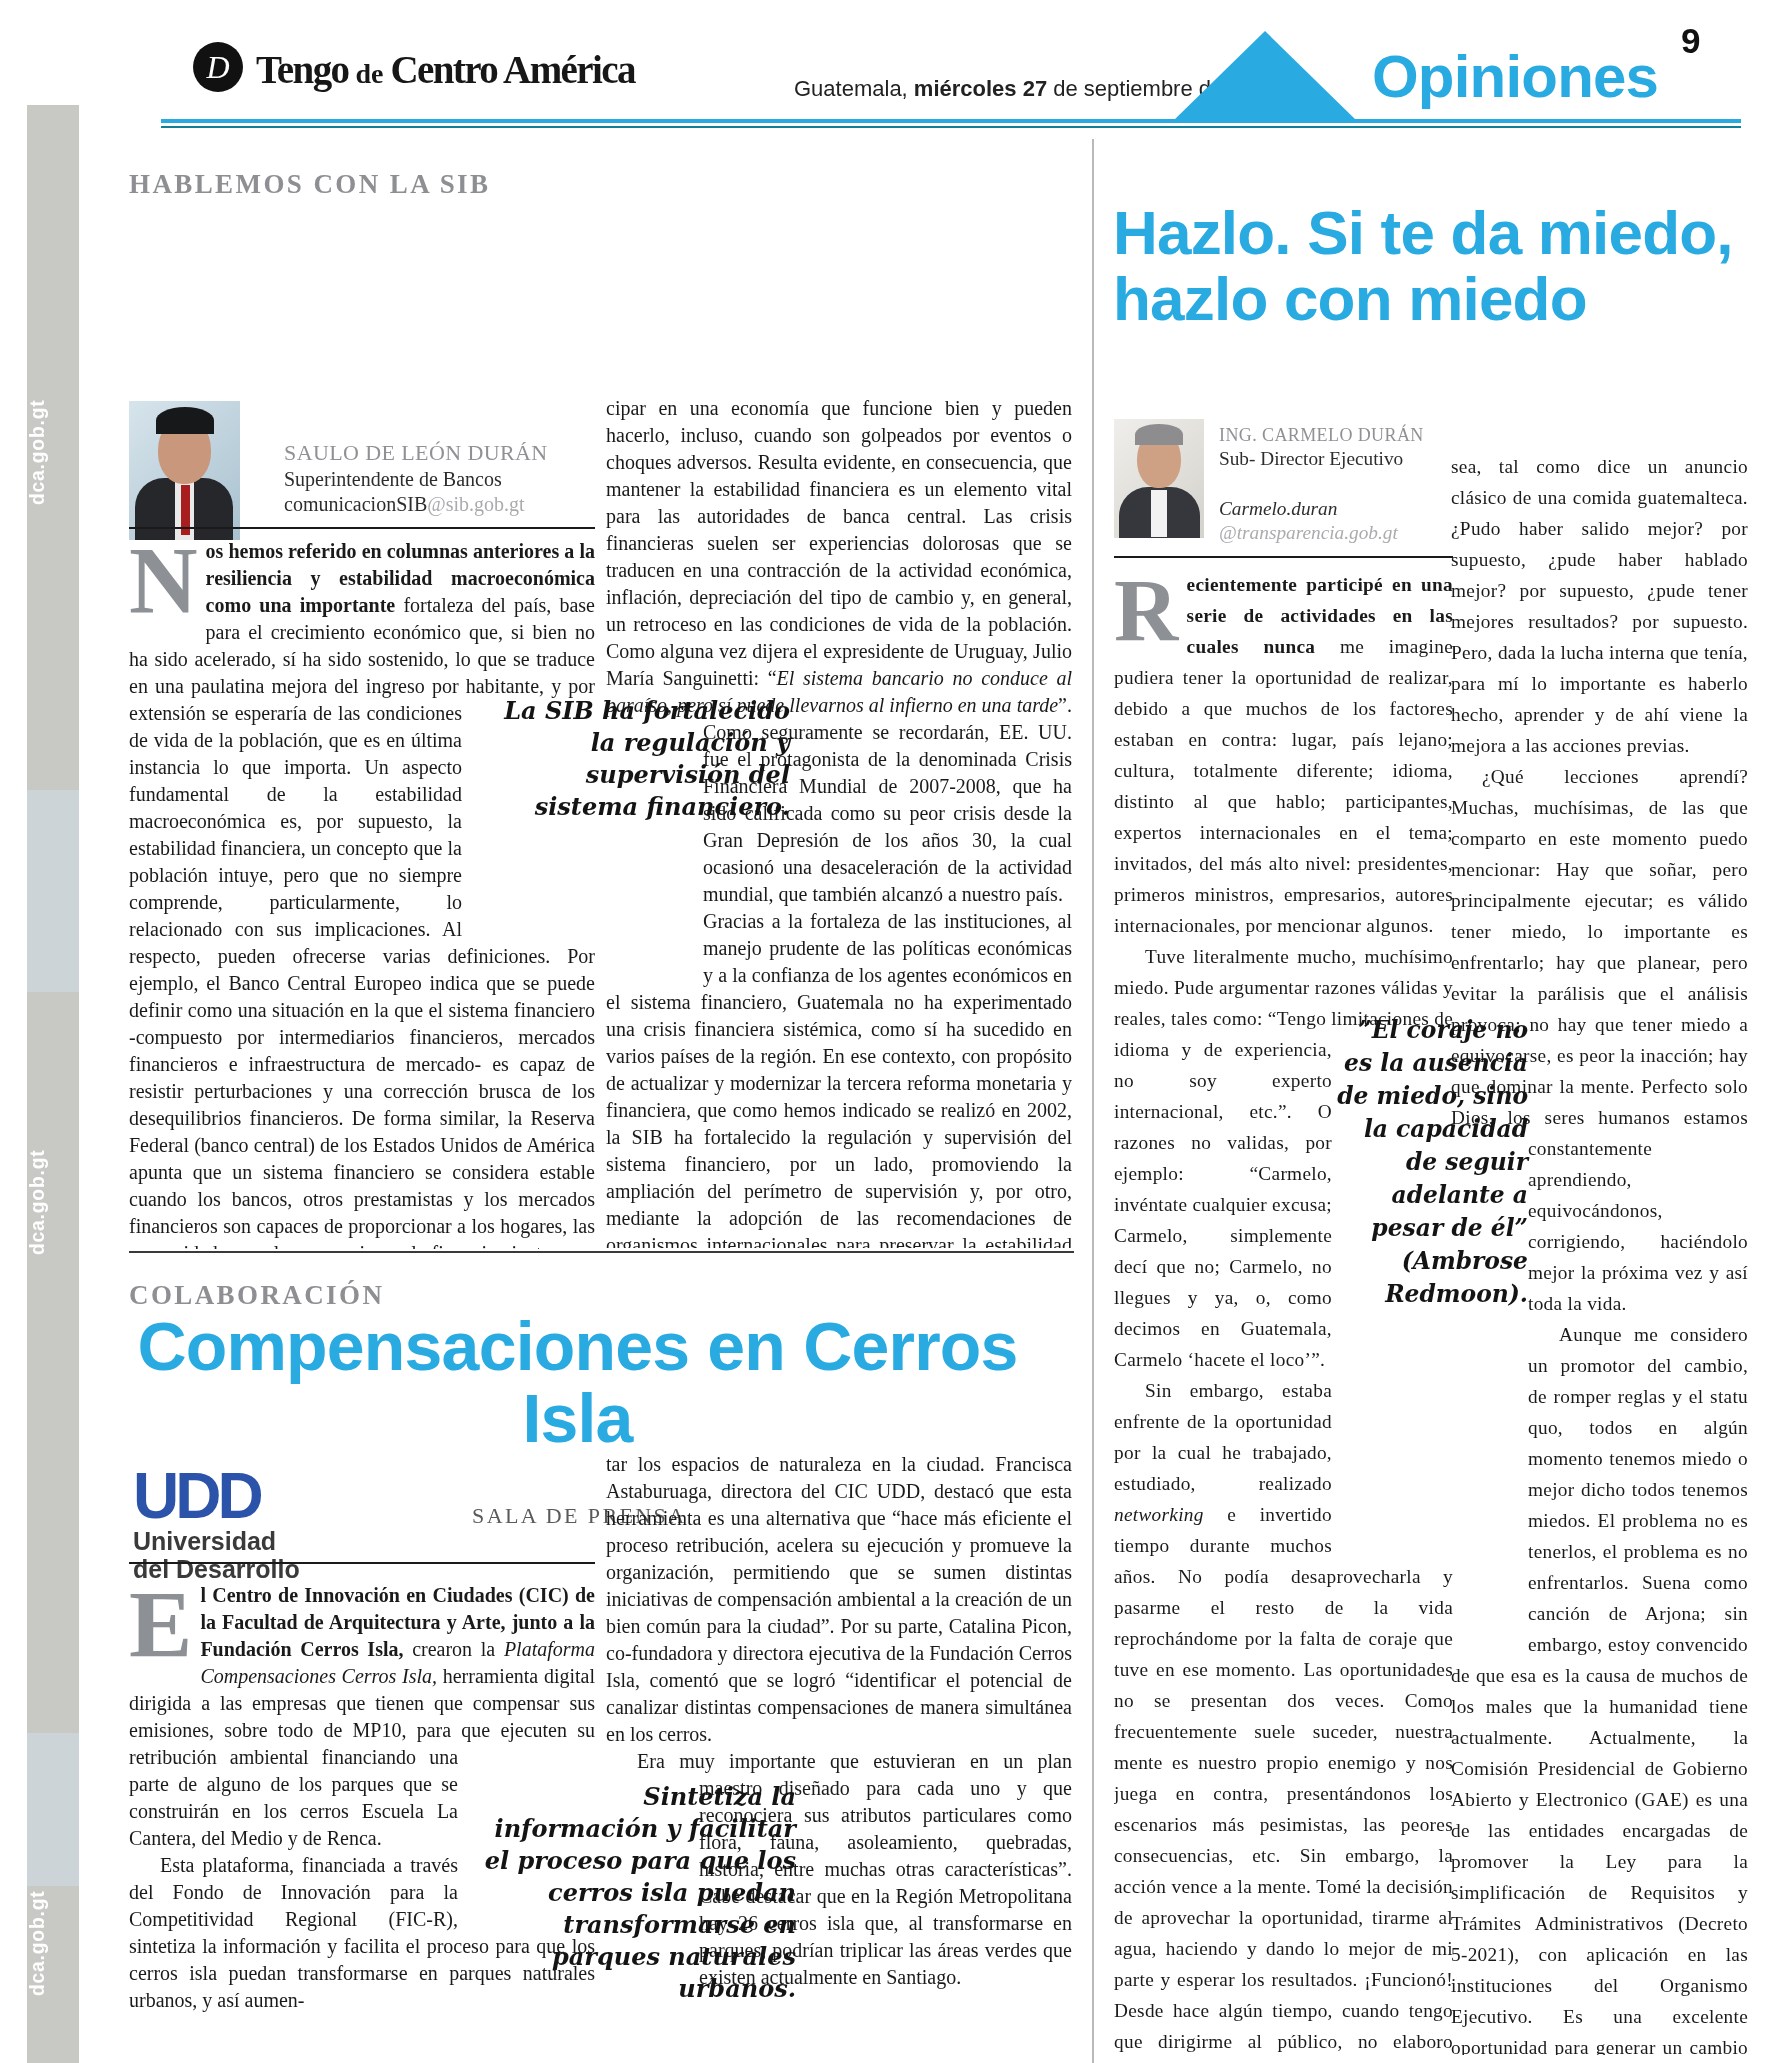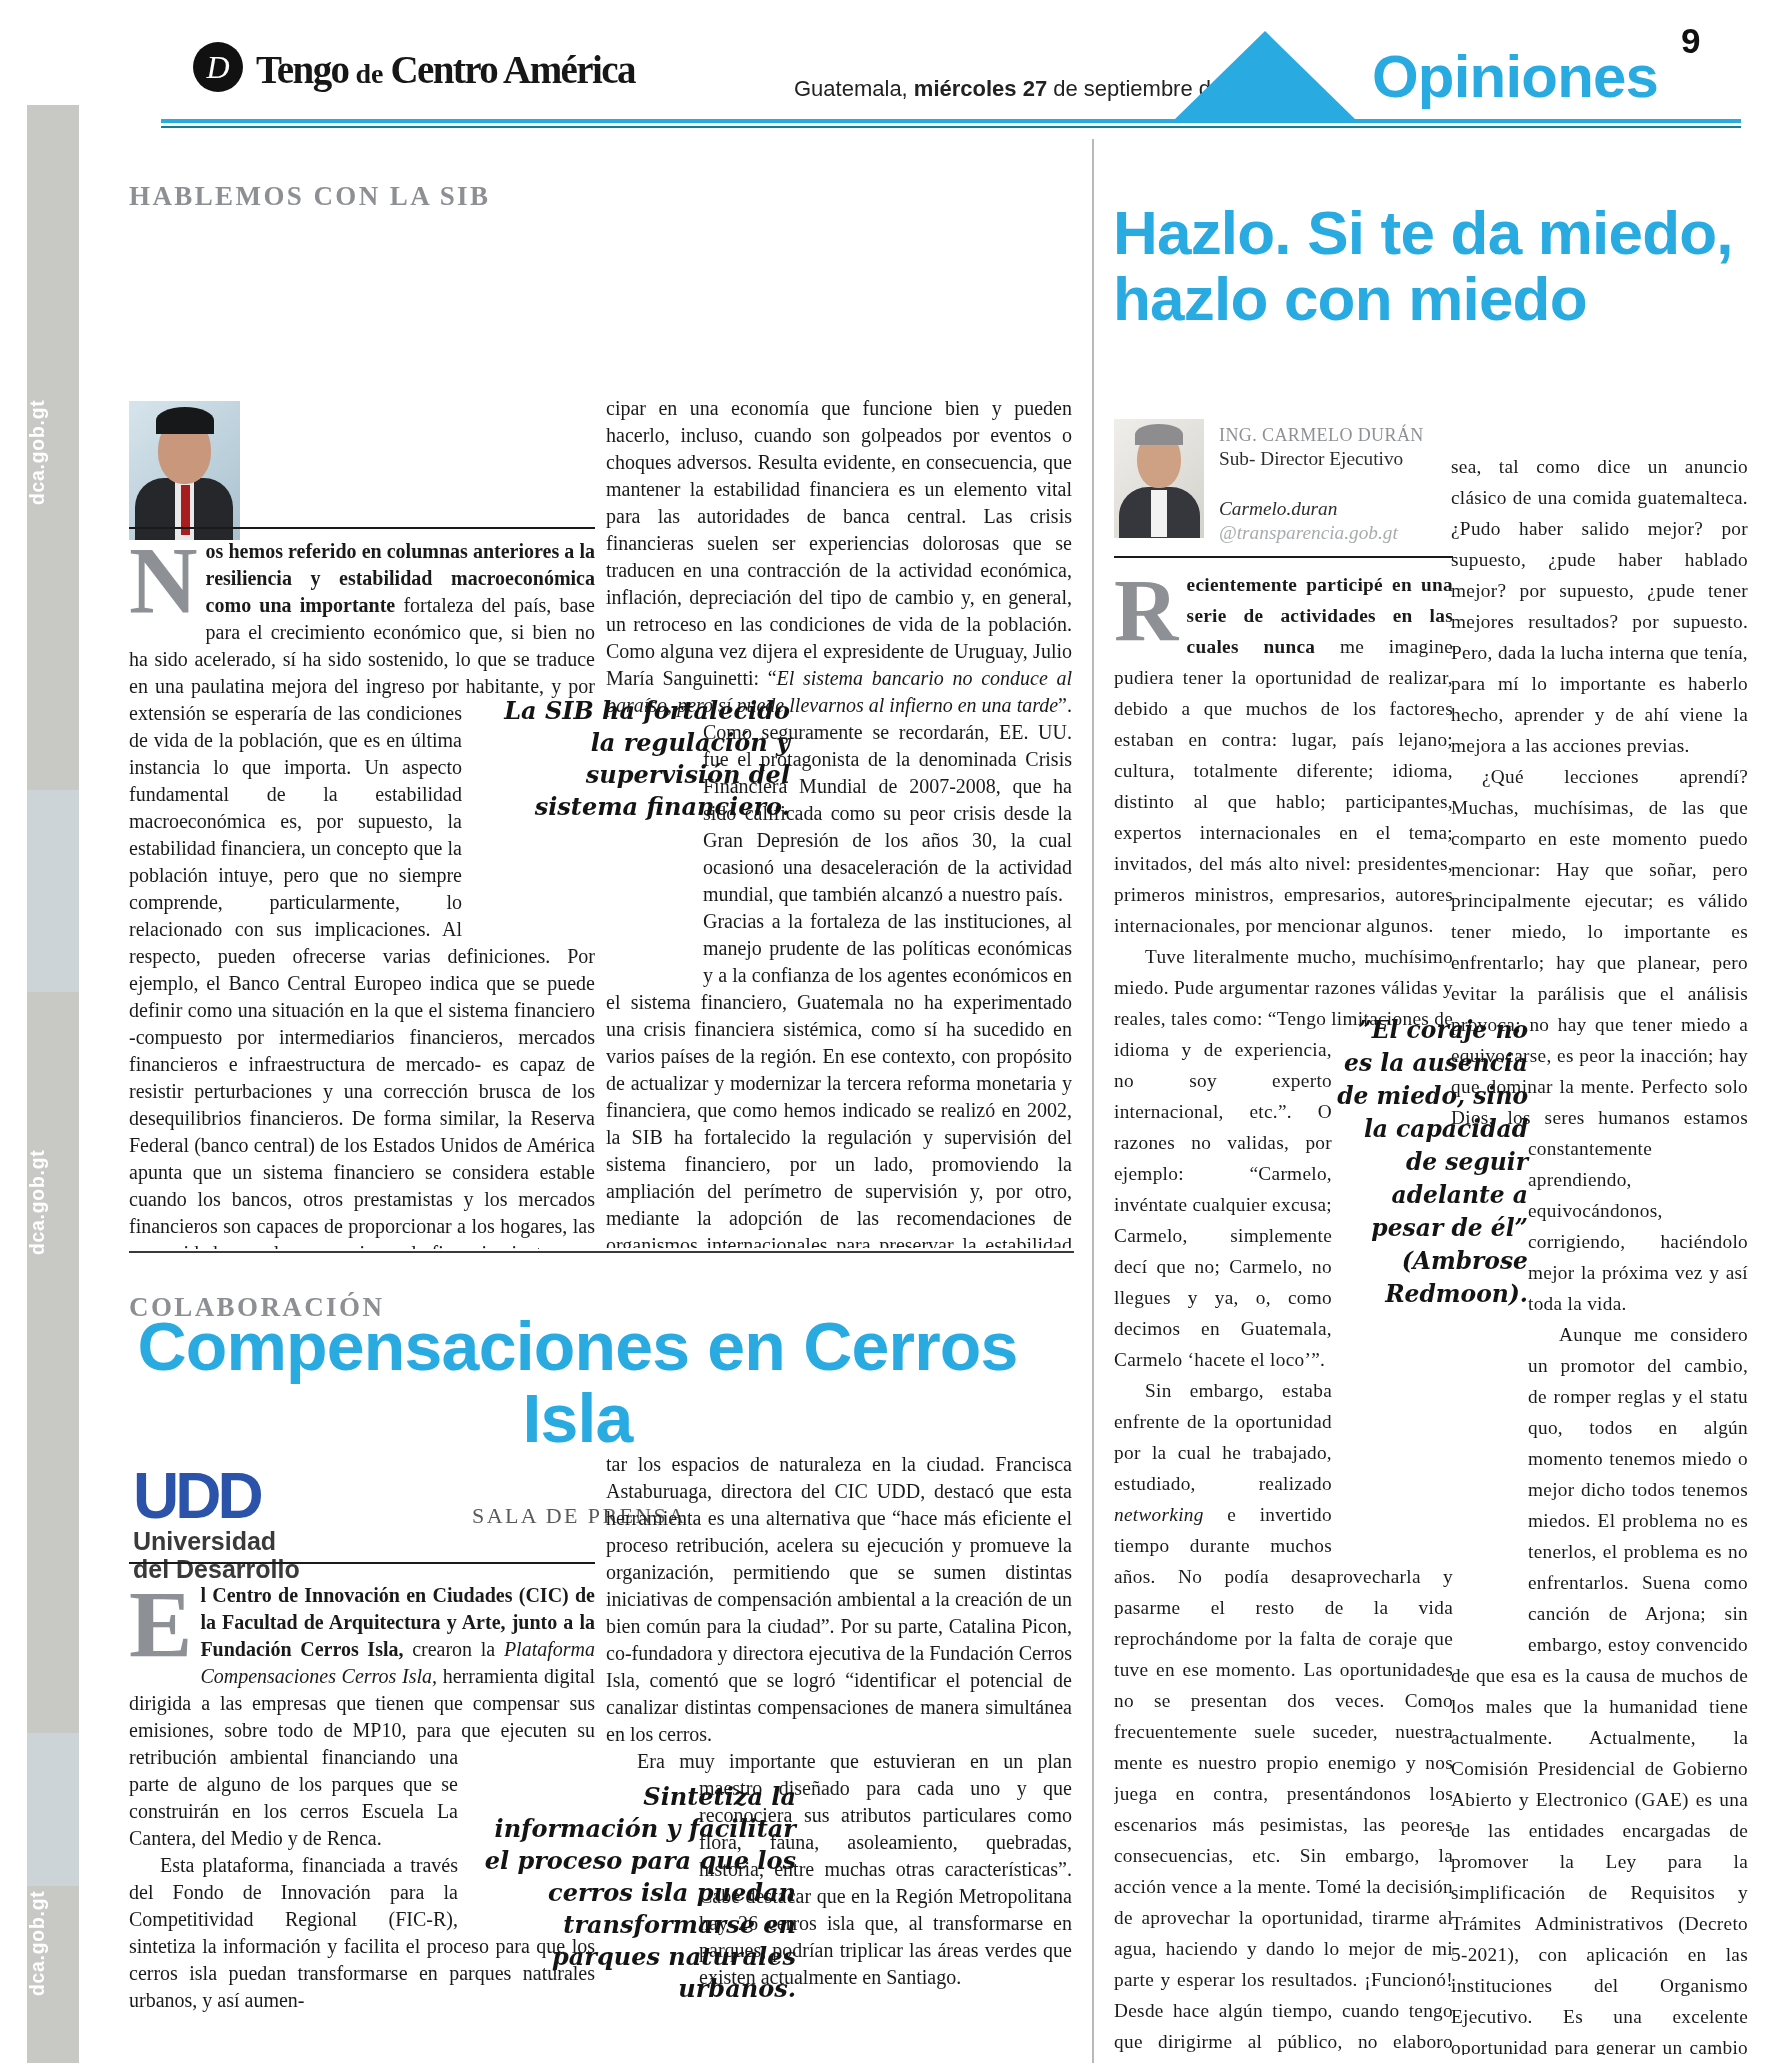--- a/index.html
+++ b/index.html
@@ -25,21 +25,21 @@
        border-left:92px solid transparent;border-right:92px solid transparent;
        border-bottom:90px solid #29abe2;}
   .section{position:absolute;left:1372px;top:42px;font-family:"Liberation Sans",sans-serif;
            font-weight:bold;font-size:60px;color:#29abe2;letter-spacing:-0.8px;}
   .pnum{position:absolute;left:1681px;top:21px;font-family:"Liberation Sans",sans-serif;
         font-weight:bold;font-size:35px;color:#111;}
   .rule1{position:absolute;left:161px;top:119px;width:1580px;height:4px;background:#29abe2;}
   .rule2{position:absolute;left:161px;top:126px;width:1580px;height:2.4px;background:#117e98;}
   
   .kicker{position:absolute;font-family:"Liberation Serif",serif;font-weight:bold;
-          font-size:27px;color:#8d8f92;letter-spacing:2.4px;margin-top:12px;}
+          font-size:27px;color:#8d8f92;letter-spacing:2.4px;}
   .headline{position:absolute;font-family:"Liberation Sans",sans-serif;font-weight:bold;
             color:#29abe2;line-height:1.06;letter-spacing:-0.8px;}
   .byrule{position:absolute;height:1.6px;background:#1a1a1a;}
   .vdiv{position:absolute;left:1092px;top:139px;width:1.6px;height:1925px;background:#b9b9b9;}
   .hdiv{position:absolute;left:129px;top:1251px;width:945px;height:2.4px;background:#3a3a3a;}
   .body{position:absolute;overflow:hidden;text-align:justify;}
   .lbody{font-size:20px;line-height:27px;}
   .rbody{font-size:19.3px;line-height:31px;letter-spacing:0.3px;}
   .body p{margin:0;}
   .body p.ind{text-indent:31px;}
@@ -97,20 +97,25 @@
   <div class="kicker" style="left:129px;top:169px;">HABLEMOS CON LA SIB</div>
 
   <div class="photo" style="left:129px;top:401px;width:111px;height:139px;">
     <div class="bg" style="background:linear-gradient(135deg,#d7e4ec,#a9c2cf);"></div>
     <div class="torso" style="left:6.4px;top:77px;width:98px;height:64px;background:#26272b;"></div>
     <div class="shirt" style="left:46px;top:81px;width:19.3px;height:58px;background:#e9e9e9;"></div>
     <div class="tie" style="left:52px;top:84px;width:9px;height:50px;background:#a81d1d;"></div>
     <div class="head" style="left:29px;top:14.5px;width:53px;height:68px;background:#c9977c;"></div>
     <div class="hair" style="left:27px;top:6.4px;width:58px;height:27px;background:#17181a;"></div>
   </div>
+  <div style="position:absolute;left:284px;top:439px;line-height:1.25;">
+    <div class="byline-name">SAULO DE LEÓN DURÁN</div>
+    <div class="byline-role">Superintendente de Bancos</div>
+    <div class="byline-mail"><span>comunicacionSIB</span><span class="byline-dim">@sib.gob.gt</span></div>
+  </div>
   <div class="byrule" style="left:129px;top:527px;width:466px;"></div>
 
   <div class="body lbody" style="left:129px;top:538px;width:466px;height:711px;">
     <p><span class="dc">N</span><b>os hemos referido en columnas anteriores a la resiliencia y estabilidad macroeconómica como una importante </b><span>fortaleza del país, base para el crecimiento económico que, si bien no ha sido acelerado, sí ha sido sostenido, lo que se traduce en una paulatina mejora del ingreso por habitante, y por extensión se esperaría </span><i class="sp fr" style="width:133px;height:218px;"></i><span>de las condiciones de vida de la población, que es en última instancia lo que importa. Un aspecto fundamental de la estabilidad macroeconómica es, por supuesto, la estabilidad financiera, un concepto que la población intuye, pero que no siempre comprende, particularmente, lo relacionado con sus implicaciones. Al respecto, pueden ofrecerse varias definiciones.  Por ejemplo, el Banco Central Europeo indica que se puede definir como una situación en la que el sistema financiero -compuesto por intermediarios financieros, mercados financieros e infraestructura de mercado- es capaz de resistir perturbaciones y una corrección brusca de los desequilibrios financieros. De forma similar, la Reserva Federal (banco central) de los Estados Unidos de América apunta que un sistema financiero se considera estable cuando los bancos, otros prestamistas y los mercados financieros son capaces de proporcionar a los hogares, las comunidades y los negocios, el financiamiento que necesitan para invertir, crecer y parti-</span></p>
   </div>
   <div class="body lbody" style="left:606px;top:395px;width:466px;height:853px;">
     <p><span>cipar en una economía que funcione bien y pueden hacerlo, incluso, cuando son golpeados por eventos o choques adversos. Resulta evidente, en consecuencia, que mantener la estabilidad financiera es un elemento vital para las autoridades de banca central. Las crisis financieras suelen ser experiencias dolorosas que se traducen en una contracción de la actividad económica, inflación, depreciación del tipo de cambio y, en general, un retroceso en las condiciones de vida de la población. Como alguna vez dijera el expresidente de Uruguay, Julio María Sanguinetti: “</span><i>El sistema bancario no conduce al paraíso, pero sí puede llevarnos al infierno en una tarde</i><span>”.  </span><i class="sp fl" style="width:97px;height:266px;"></i><span>Como seguramente se recordarán, EE. UU. fue el protagonista de la denominada Crisis Financiera Mundial de 2007-2008, que ha sido calificada como su peor crisis desde la Gran Depresión de los años 30, la cual ocasionó una desaceleración de la actividad mundial, que también alcanzó a nuestro país.</span></p>
     <p>Gracias a la fortaleza de las instituciones, al manejo prudente de las políticas económicas y a la confianza de los agentes económicos en el sistema financiero, Guatemala no ha experimentado una crisis financiera sistémica, como sí ha sucedido en varios países de la región. En ese contexto, con propósito de actualizar y modernizar la tercera reforma monetaria y financiera, que como hemos indicado se realizó en 2002, la SIB ha fortalecido la regulación y supervisión del sistema financiero, por un lado, promoviendo la ampliación del perímetro de supervisión y, por otro, mediante la adopción de las recomendaciones de organismos internacionales para preservar la estabilidad del sistema financiero.</p>
   </div>
   <div class="pq pq1" style="left:480px;top:695px;width:310px;">La SIB ha fortalecido la regulación y supervisión del sistema financiero.</div>

